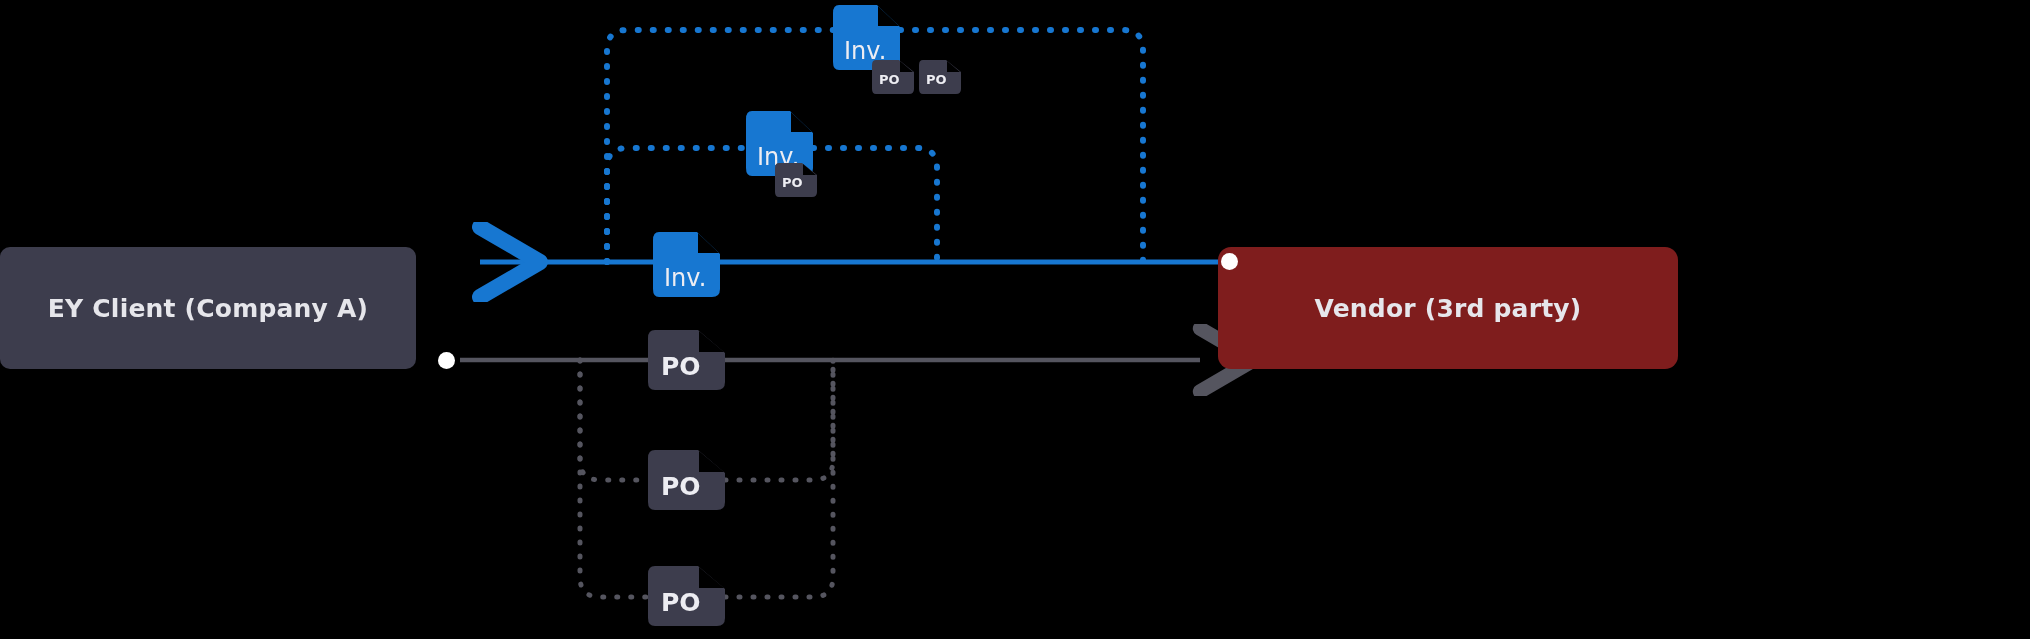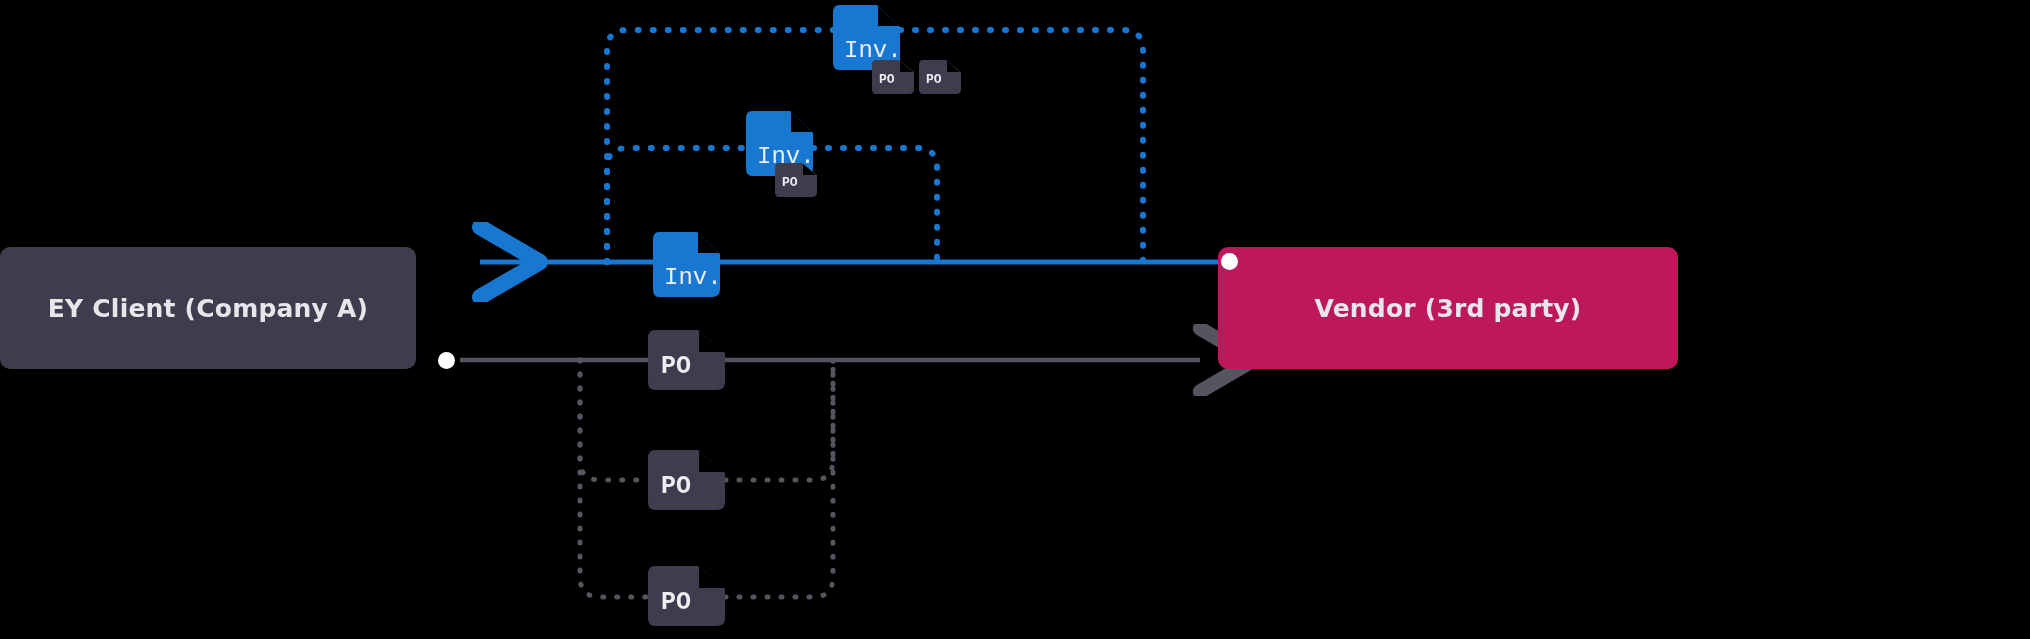--- a/index.html
+++ b/index.html
@@ -42,21 +42,20 @@
   }
   .conn-dot {
     position: absolute;
     width: 17px;
     height: 17px;
     border-radius: 50%;
     background: #FFFFFF;
   }
   .doc {
     position: absolute;
-    font-family: Liberation Mono, monospace;
   }
   .doc-label {
     position: absolute;
     color: #EDEDF2;
     font-weight: normal;
     white-space: nowrap;
     line-height: 1;
   }
   .doc-inv .doc-label {
     font-size: 24px;
@@ -101,21 +100,21 @@
 
     <line x1="1222" y1="262" x2="480" y2="262" stroke="#1777D1" stroke-width="5" marker-end="url(#arrow-left-blue)"></line>
   </svg>
 
   <div class="node-box" style="left:0px; top:247px; width:416px; height:122px; background:#3D3D4D;
               border-top-left-radius:10px; border-bottom-left-radius:10px;">
     <span class="node-label">EY Client (Company A)</span>
   </div>
   <div class="conn-dot" style="left:438px; top:352px;"></div>
 
-  <div class="node-box" style="left:1218px; top:247px; width:460px; height:122px; background:#be185d;">
+  <div class="node-box" style="left:1218px; top:247px; width:460px; height:122px; background:#7f1d1d;border-radius:13px;">
     <span class="node-label">Vendor (3rd party)</span>
   </div>
   <div class="conn-dot" style="left:1221px; top:253px;"></div>
 
   <div class="doc doc-inv" style="left:833px; top:5px; width:67px; height:65px;">
     <svg width="67" height="65" viewBox="0 0 67 65">
       <path d="M6,0 H44 L67,22 V57 Q67,65 59,65 H6 Q0,65 0,57 V8 Q0,0 6,0 Z" fill="#1777D1"></path>
       <path d="M45,1 L66,21 H45 Z" fill="#000000"></path>
     </svg>
     <span class="doc-label" style="left:11px; top:34px;">Inv.</span>

